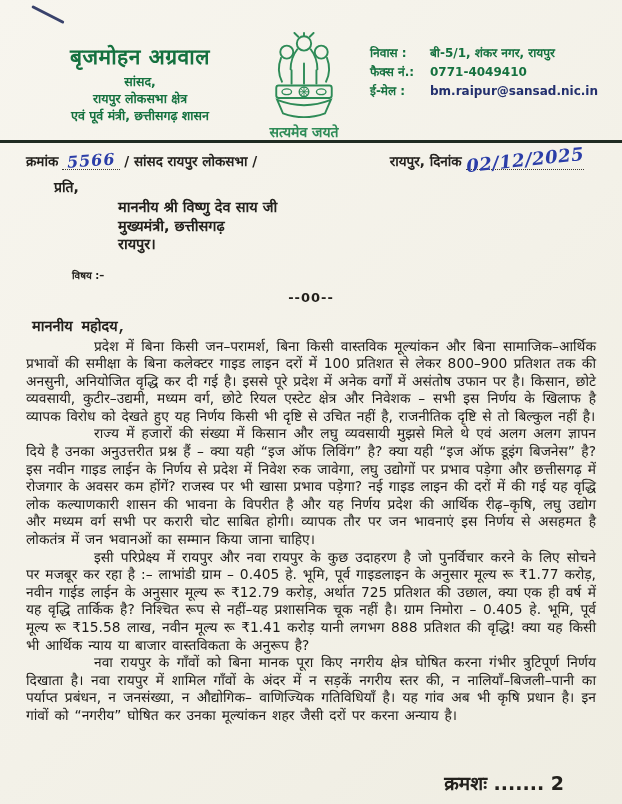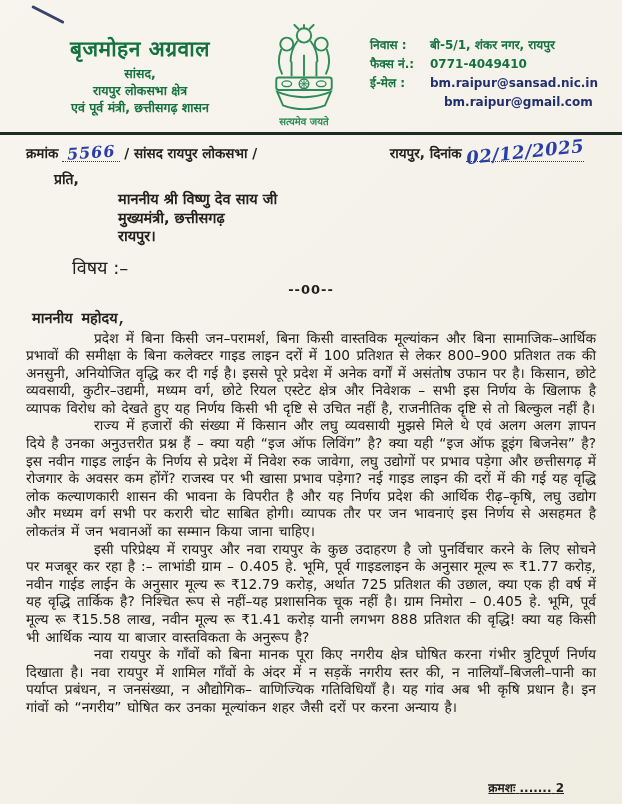--- a/index.html
+++ b/index.html
@@ -13,59 +13,59 @@
   }
   .page{
     position:absolute;inset:0;
     background:linear-gradient(135deg,#f7f5ee 0%,#f3f1e8 55%,#efede2 100%);
     padding:0 26px;
     box-sizing:border-box;
   }
   
   .letterhead{
     display:flex;justify-content:flex-start;align-items:flex-start;
-    padding-top:20px;height:112px;gap:25px;
+    padding-top:28px;height:112px;gap:25px;
   }
   .lh-left{width:220px;text-align:center;margin-left:16px;padding-top:14px;color:#15713f;}
   .lh-name{font-size:21px;font-weight:bold;letter-spacing:.5px;}
   .lh-sub{font-size:12.5px;font-weight:bold;line-height:17px;margin-top:3px;}
   .lh-emblem{width:92px;text-align:center;padding-top:4px;}
-  .lh-motto{font-size:10px;color:#2e8b57;font-weight:bold;margin-top:-2px;}
+  .lh-motto{font-size:14px;color:#2e8b57;font-weight:bold;margin-top:-2px;}
   .lh-right{width:226px;padding-top:16px;font-size:12px;line-height:19px;color:#15713f;}
   .c-row{display:flex;}
   .c-lbl{width:60px;font-weight:bold;flex:none;}
   .c-val{font-weight:bold;}
   .c-email{color:#23306e;}
   .c-email2{margin-left:74px;}
   .rule{border-top:3px solid #1f2b22;margin:0 -26px 0 -26px;}
   
   .refline{display:flex;justify-content:space-between;margin-top:9px;font-size:13.5px;font-weight:bold;}
   .ref-left{display:flex;align-items:flex-end;justify-content:center;}
   .dotline{display:inline-block;border-bottom:1.6px dotted #3c3a34;min-width:58px;text-align:center;margin:0 4px;}
   .hw{color:#2b3ea8;font-style:italic;font-weight:bold;font-family:"DejaVu Serif",serif;}
   .hw-serial{display:inline-block;font-size:16px;transform:rotate(-4deg);line-height:10px;letter-spacing:1px;}
   .ref-right{display:flex;align-items:flex-end;margin-right:8px;}
   .hw-date{display:inline-block;font-size:18px;transform:rotate(-6deg);line-height:12px;letter-spacing:.5px;}
   
   .prati{margin:7px 0 2px 28px;font-size:14px;font-weight:bold;}
   .addressee{margin-left:92px;font-size:14.5px;font-weight:bold;line-height:18.5px;}
   
-  .subject{display:flex;margin:11px 0 0 46px;width:510px;font-size:18px;font-weight:normal;line-height:22px;}
+  .subject{display:flex;margin:11px 0 0 46px;width:510px;font-size:10px;font-weight:bold;line-height:22px;}
   .subj-lbl{flex:none;margin-right:7px;}
   .subj-txt{text-align:justify;}
   .separator{text-align:center;font-size:13px;font-weight:bold;margin:3px 0 2px;letter-spacing:1px;}
   .greeting{margin:10px 0 3px 6px;font-size:14.5px;font-weight:bold;font-family:Liberation Mono, monospace;}
   
   .body-text p{
     margin:0;font-size:13.8px;line-height:17.6px;
     text-align:justify;text-indent:68px;
     word-spacing:1.5px;color:#1d1b18;
   }
   
-  .page-footer{position:absolute;right:58px;bottom:8px;font-size:12px;font-weight:bold;text-decoration:underline;}
+  .page-footer{position:absolute;right:58px;bottom:8px;font-size:19px;font-weight:bold;}
   .pen-stroke{position:absolute;left:30px;top:13px;width:36px;height:2.6px;background:#39426b;transform:rotate(27deg);border-radius:2px;}
 </style>
 </head>
 <body>
 
 <div class="page">
 
   <div class="pen-stroke"></div>
 
   <div class="letterhead">
@@ -110,21 +110,20 @@
         <span class="c-val">बी-5/1, शंकर नगर, रायपुर</span>
       </div>
       <div class="c-row">
         <span class="c-lbl">फैक्स नं.:</span>
         <span class="c-val">0771-4049410</span>
       </div>
       <div class="c-row">
         <span class="c-lbl">ई-मेल :</span>
         <span class="c-val c-email">bm.raipur@sansad.nic.in</span>
       </div>
-      <div class="c-email c-email2 c-val">bm.raipur@gmail.com</div>
     </div>
   </div>
 
   <div class="rule"></div>
 
   <div class="refline">
     <div class="ref-left">
       <span>क्रमांक</span>
       <span class="dotline"><span class="hw hw-serial">5566</span></span>
       <span>/ सांसद रायपुर लोकसभा /</span>

